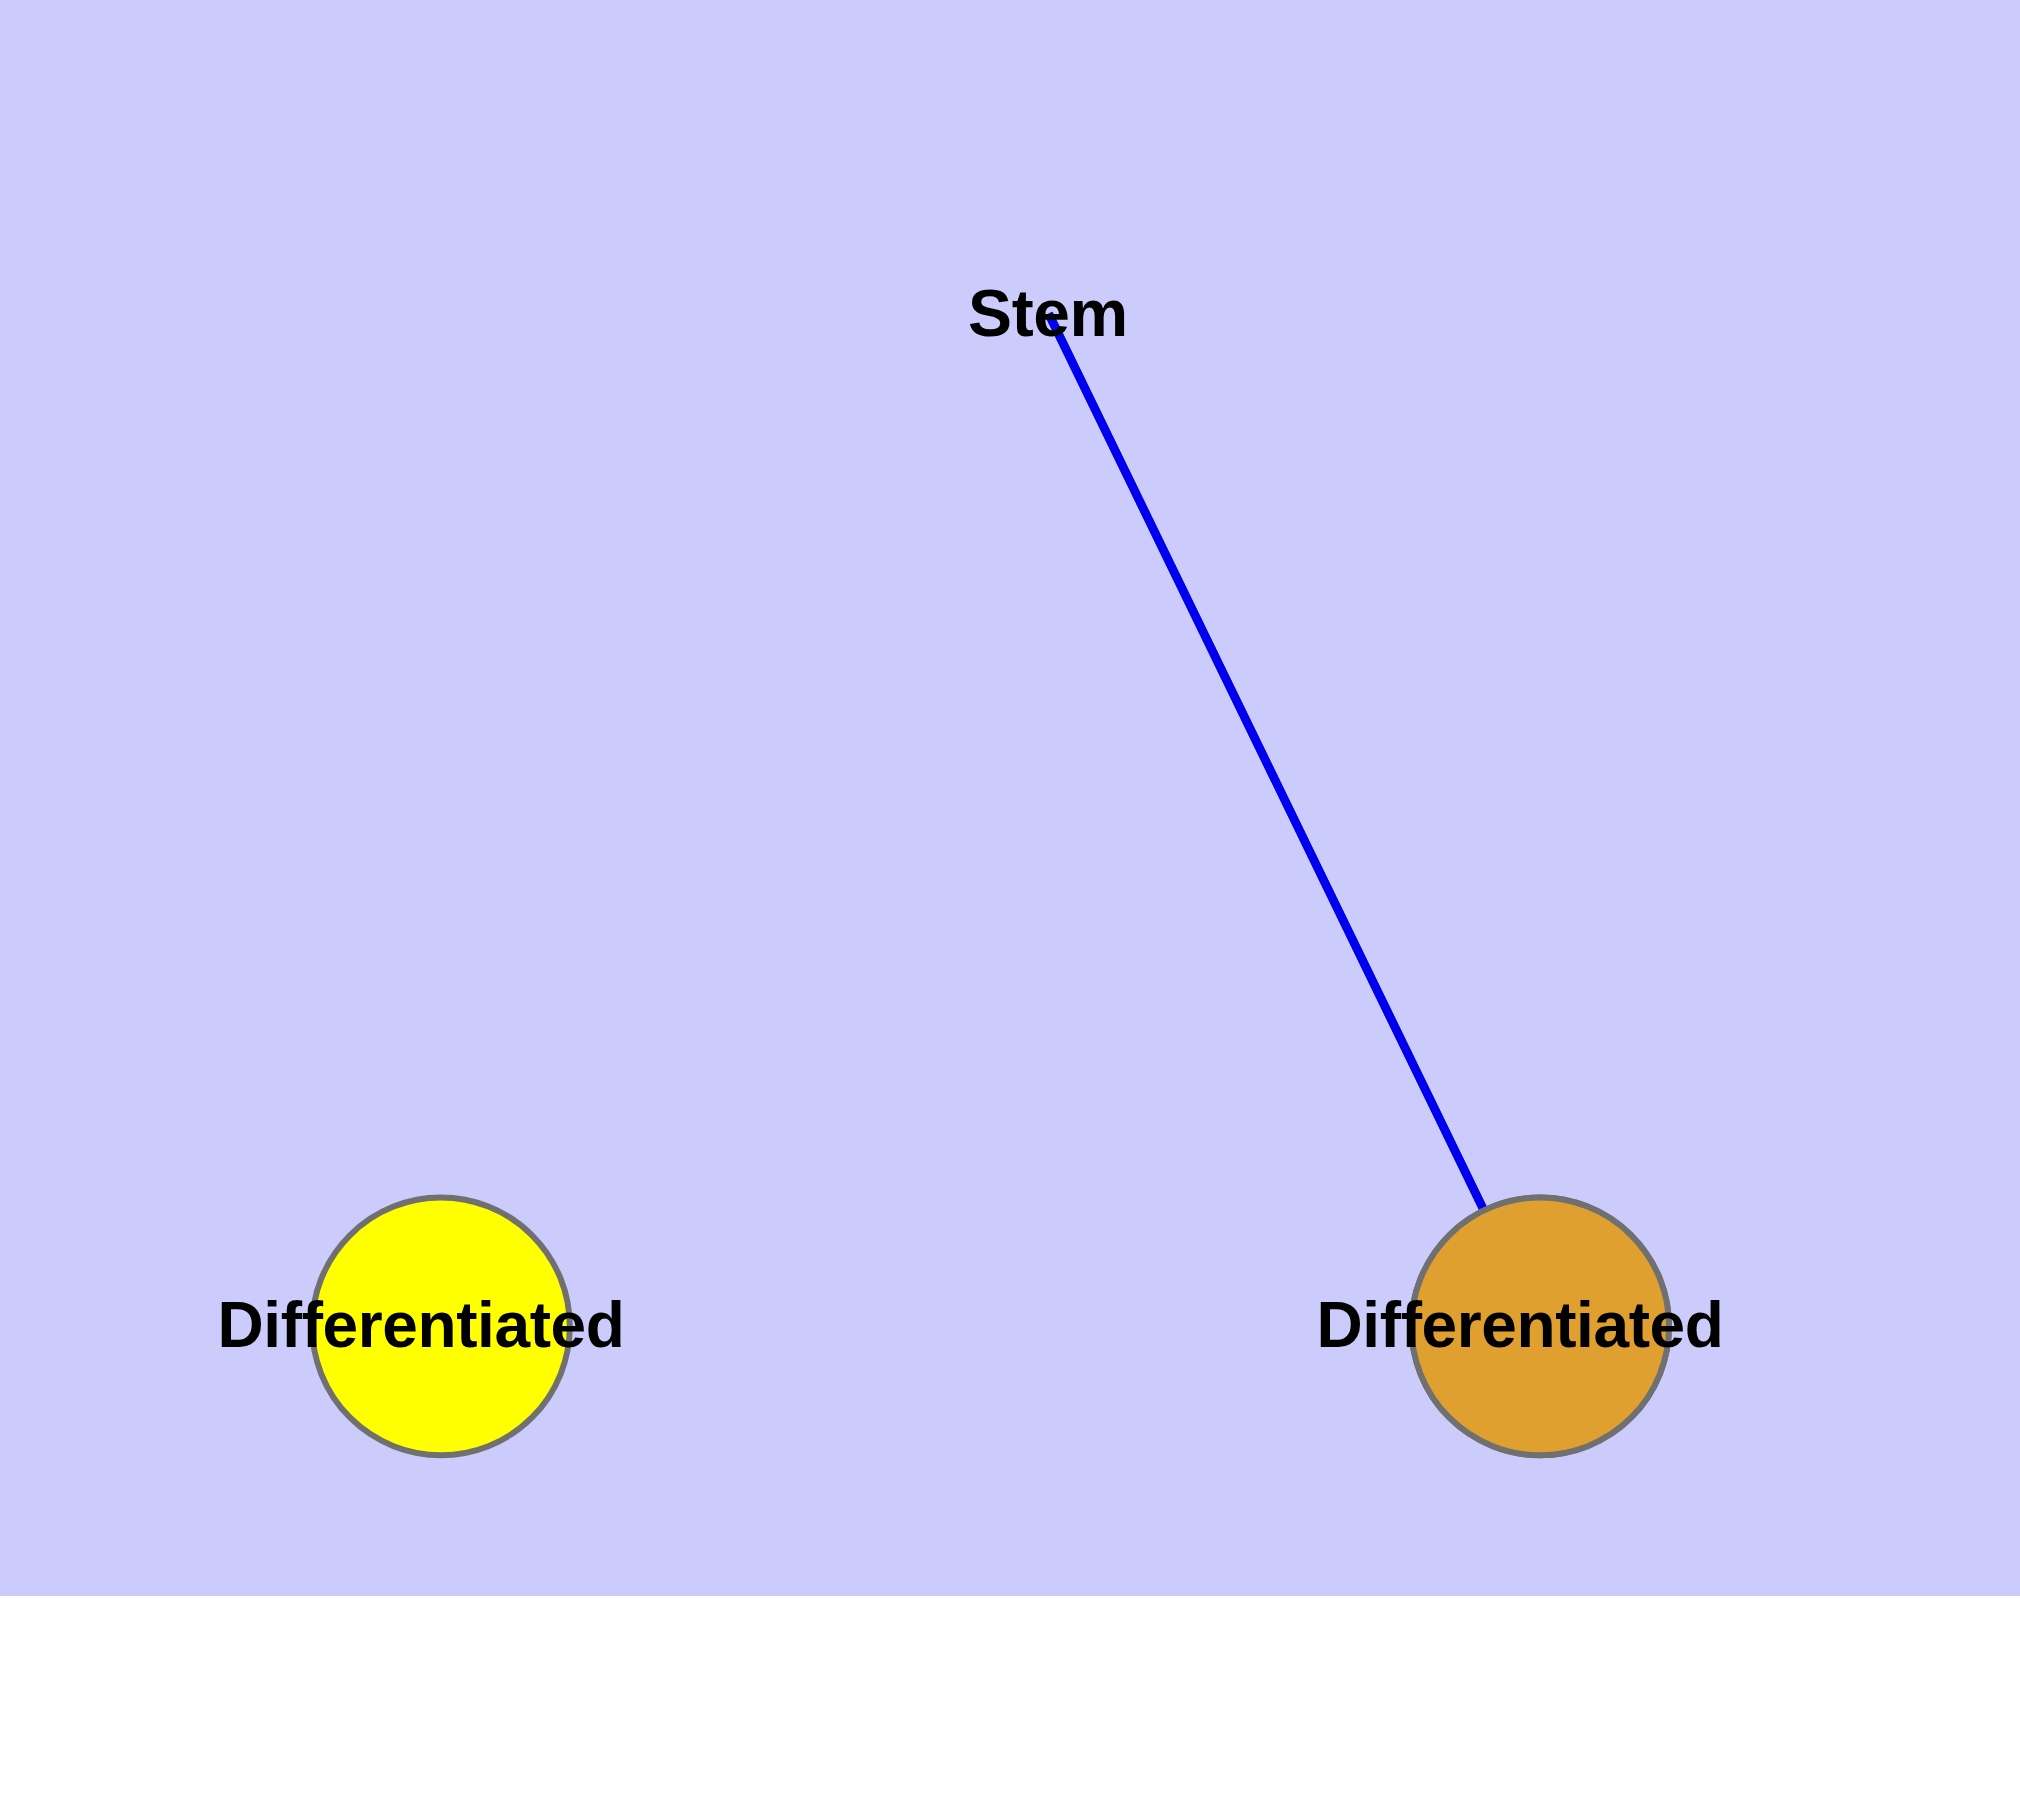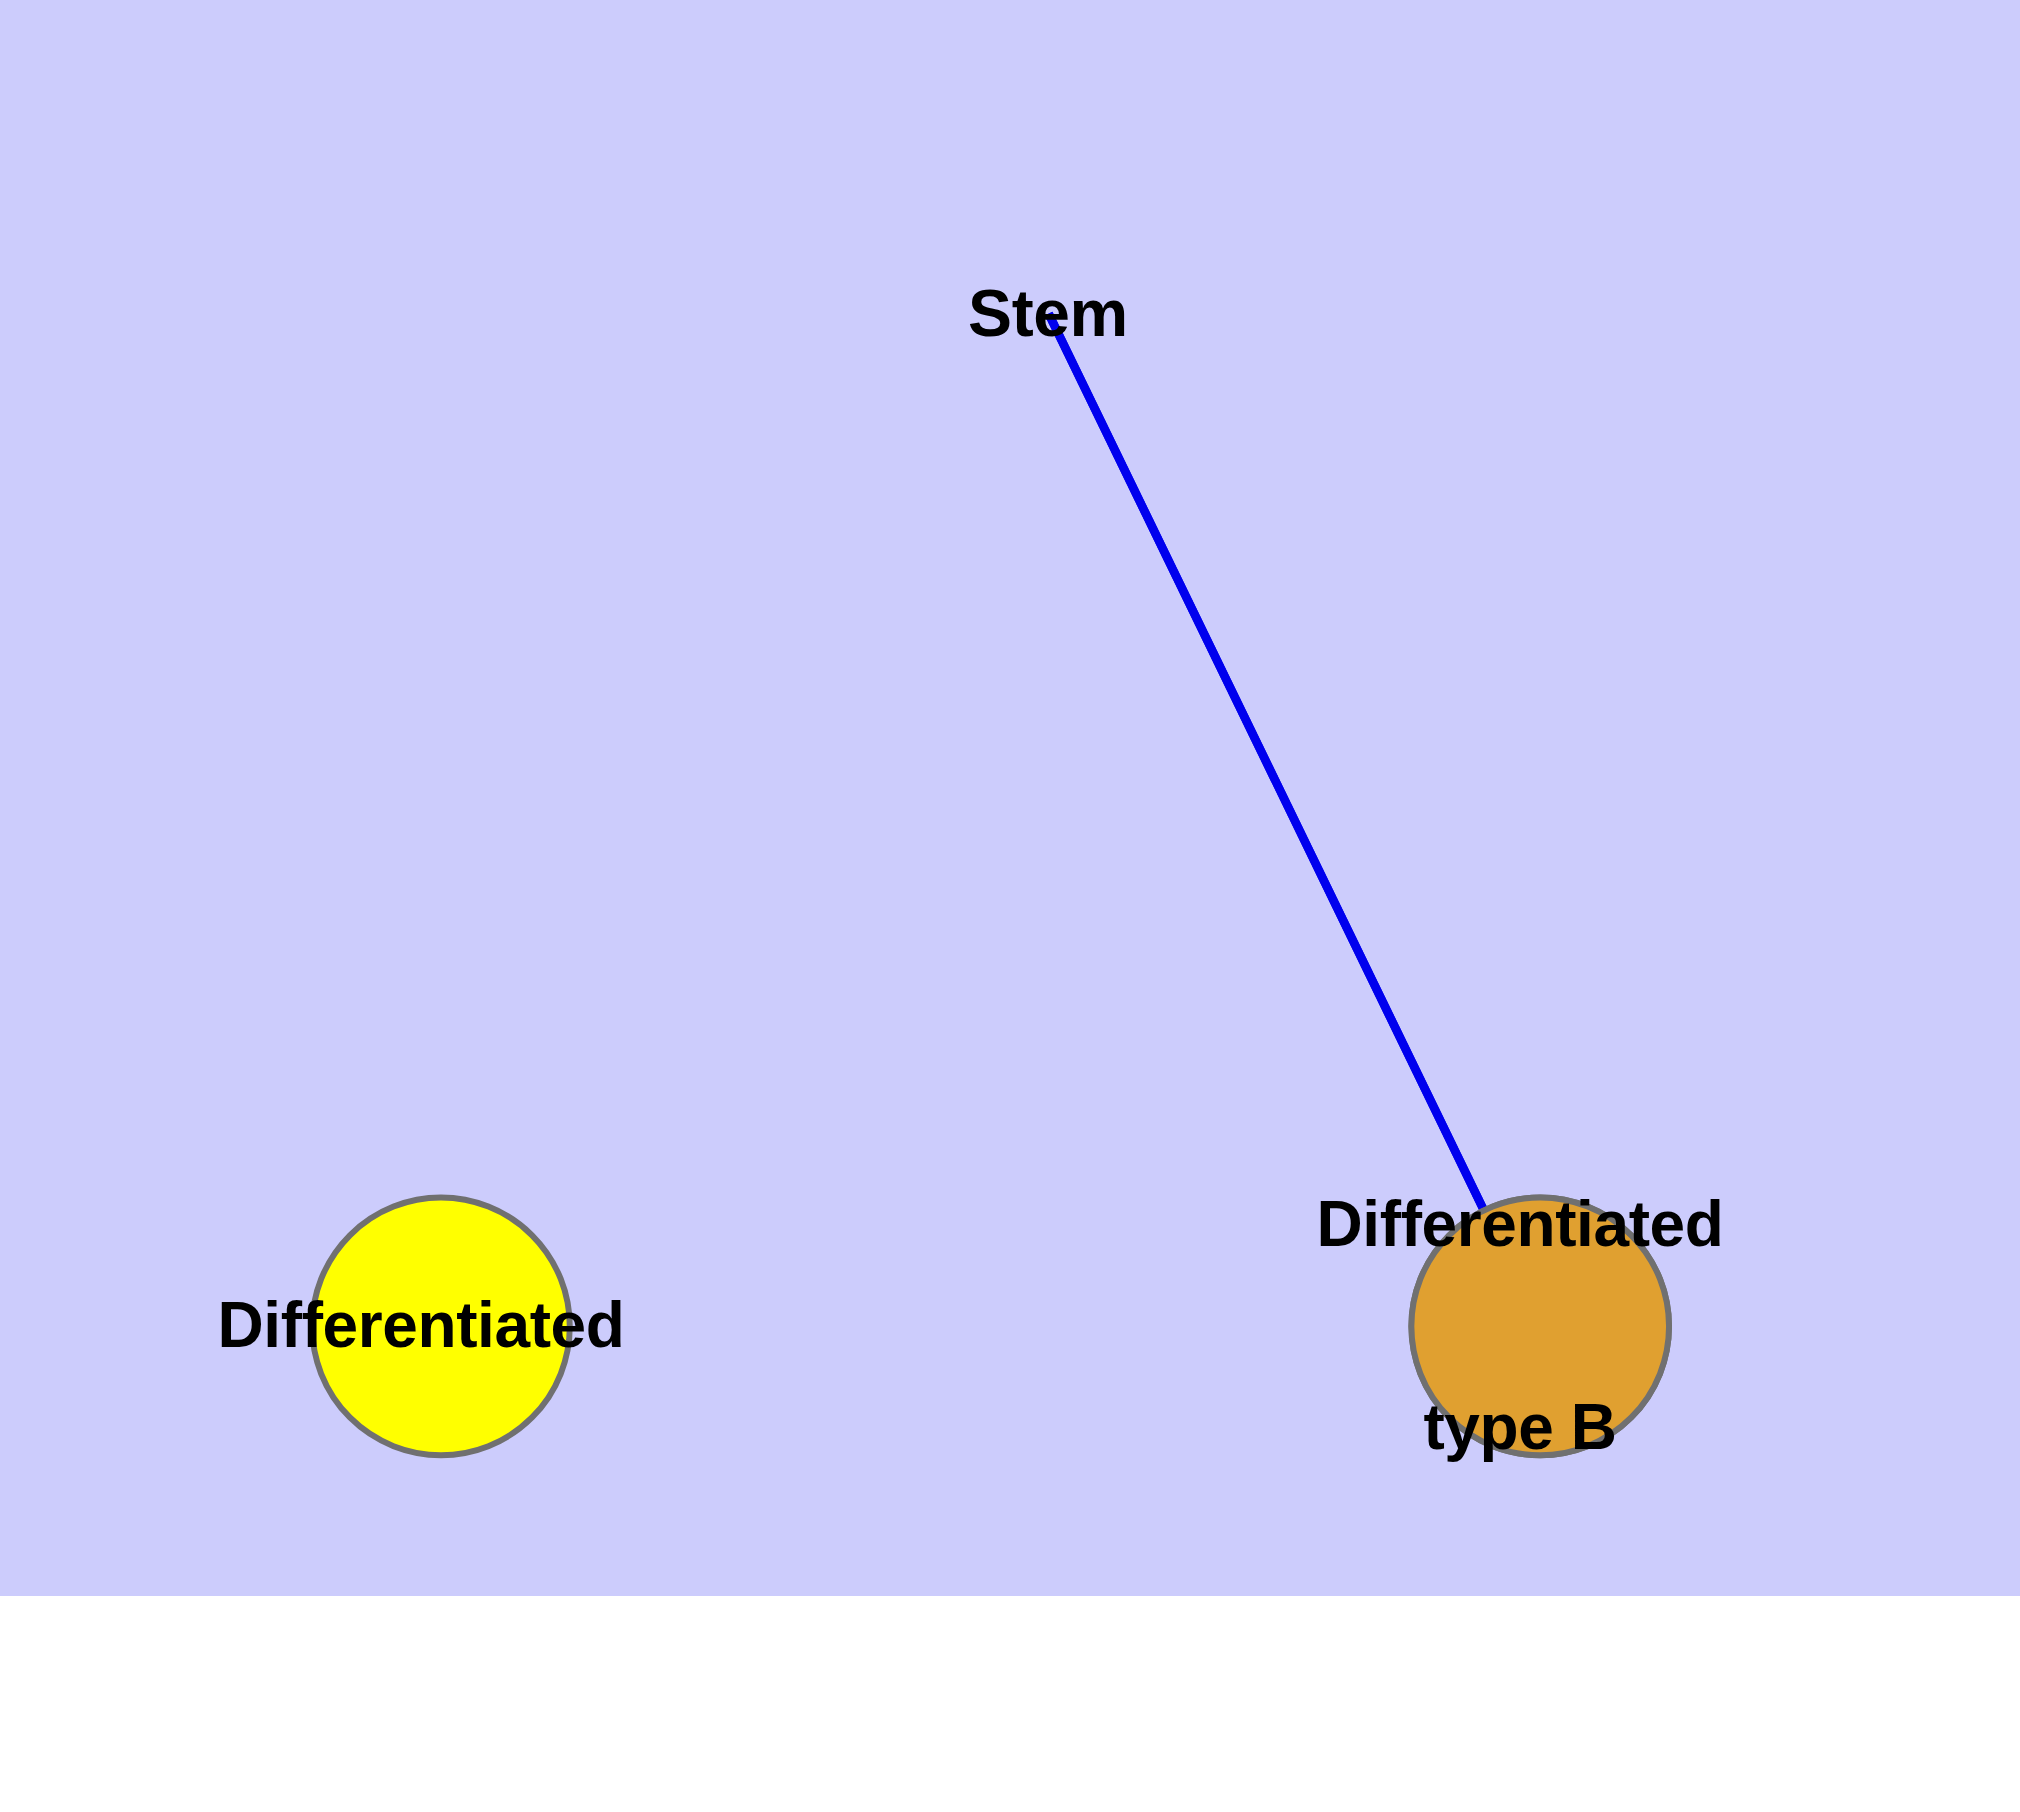--- a/index.html
+++ b/index.html
@@ -76,17 +76,16 @@
   <div class="node-label label-stem" style="left: 1048px; top: 314px;">
     <span class="label-line">Stem</span>
   </div>
 
   <div class="node-label label-a" style="left: 421px; top: 1326px;">
     <span class="label-line">Differentiated</span>
   </div>
 
   <div class="node-label label-b" style="left: 1520px; top: 1326px;">
     <span class="label-line">Differentiated</span>
-    <span class="label-line">type B</span>
   </div>
 
 </div>
 
 
 </body></html>

